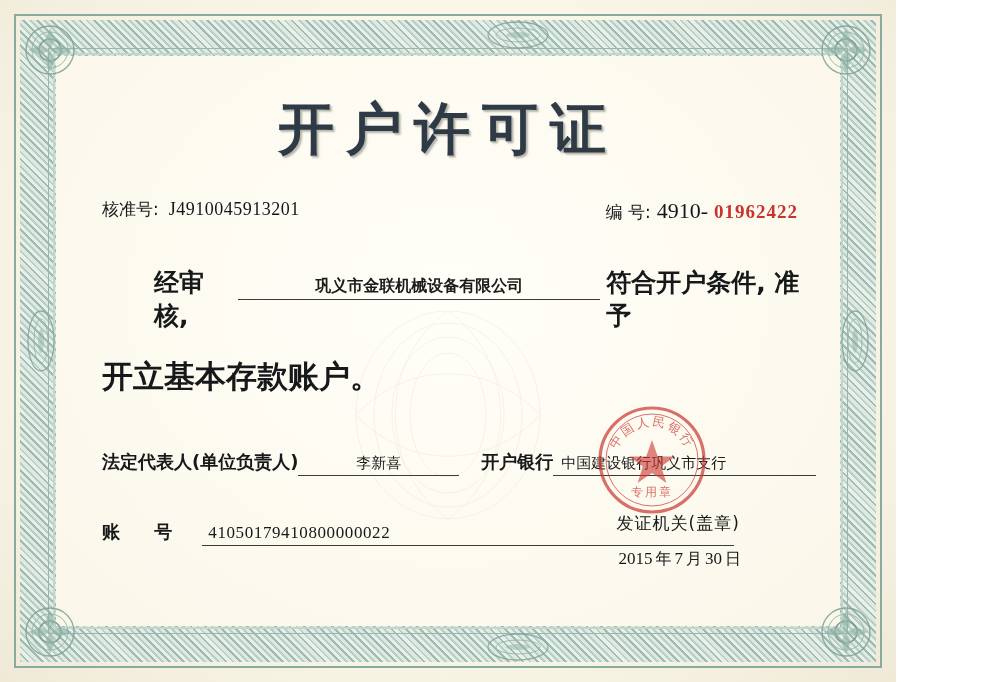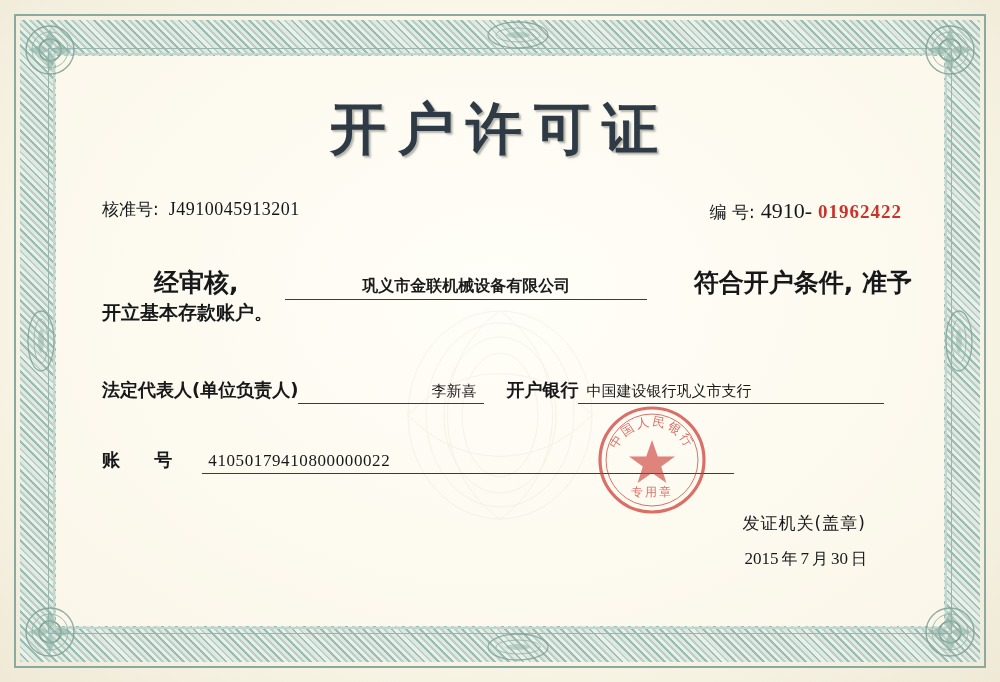--- a/index.html
+++ b/index.html
@@ -9,21 +9,21 @@
   }
   body {
     width: 1000px;
     height: 682px;
     font-family: "Liberation Serif", serif;
     overflow: hidden;
   }
 
   #certificate {
     position: relative;
-    width: 1000px;
+    width: 896px;
     height: 682px;
     background:
       radial-gradient(ellipse at 50% 45%, #fffdf4 0%, #fdf9ec 45%, #f6f2e2 75%, #efe9d6 100%);
     box-sizing: border-box;
     overflow: hidden;
   }
 
   
   .frame-outer {
     position: absolute;
@@ -179,23 +179,24 @@
     min-width: 350px;
     text-align: center;
     font-family: "DejaVu Sans", "Liberation Sans", sans-serif;
     font-size: 16px;
     font-weight: bold;
     color: #1b1b1b;
     padding: 0 6px 2px 6px;
     margin: 0 6px;
   }
   .body-line2 {
+    margin-top: 24px;
     padding-left: 32px;
     font-family: "DejaVu Sans", "Liberation Sans", sans-serif;
-    font-size: 19px;
+    font-size: 31px;
     font-weight: bold;
     color: #16181a;
   }
 
   .row-rep {
     display: flex;
     align-items: baseline;
     margin-top: 52px;
     padding: 0 10px 0 32px;
     font-size: 18px;
@@ -207,21 +208,21 @@
     color: #16181a;
     white-space: nowrap;
   }
   .fill-sm {
     border-bottom: 1px solid #3b3b3b;
     font-family: "DejaVu Sans", "Liberation Sans", sans-serif;
     font-size: 15px;
     font-weight: normal;
     color: #1b1b1b;
     padding: 0 8px 2px 8px;
-    text-align: right;
+    text-align: center;
   }
   .fill-rep { width: 170px; }
   .fill-bank { width: 290px; text-align: left; }
 
   .row-acct {
     display: flex;
     align-items: baseline;
     margin-top: 44px;
     padding-left: 32px;
     gap: 16px;
@@ -239,21 +240,21 @@
     width: 520px;
     font-family: "Liberation Serif", serif;
     font-size: 17px;
     letter-spacing: .6px;
     color: #16181a;
     padding: 0 6px 2px 6px;
   }
 
   .issuer-block {
     position: absolute;
-    right: 63px;
+    right: 85px;
     bottom: 42px;
     text-align: center;
     font-family: "DejaVu Sans", "Liberation Sans", sans-serif;
   }
   .issuer-line {
     font-size: 17px;
     color: #16181a;
     letter-spacing: 1px;
   }
   .issue-date {

